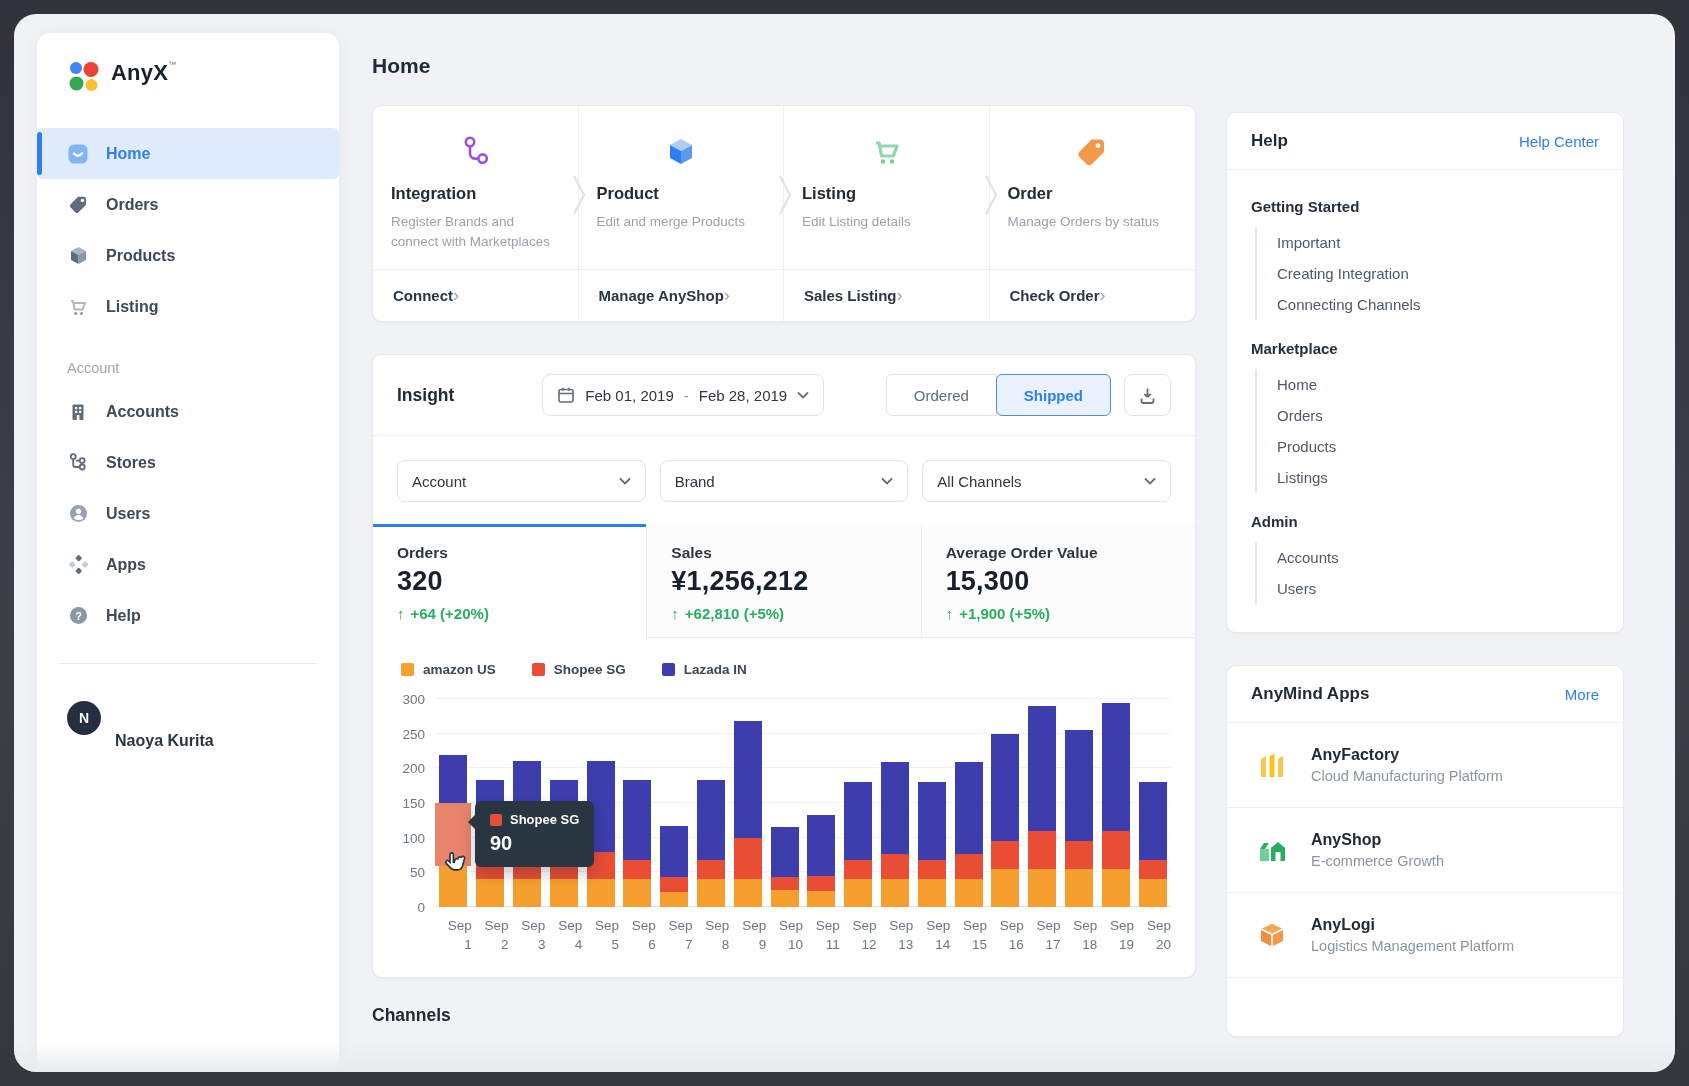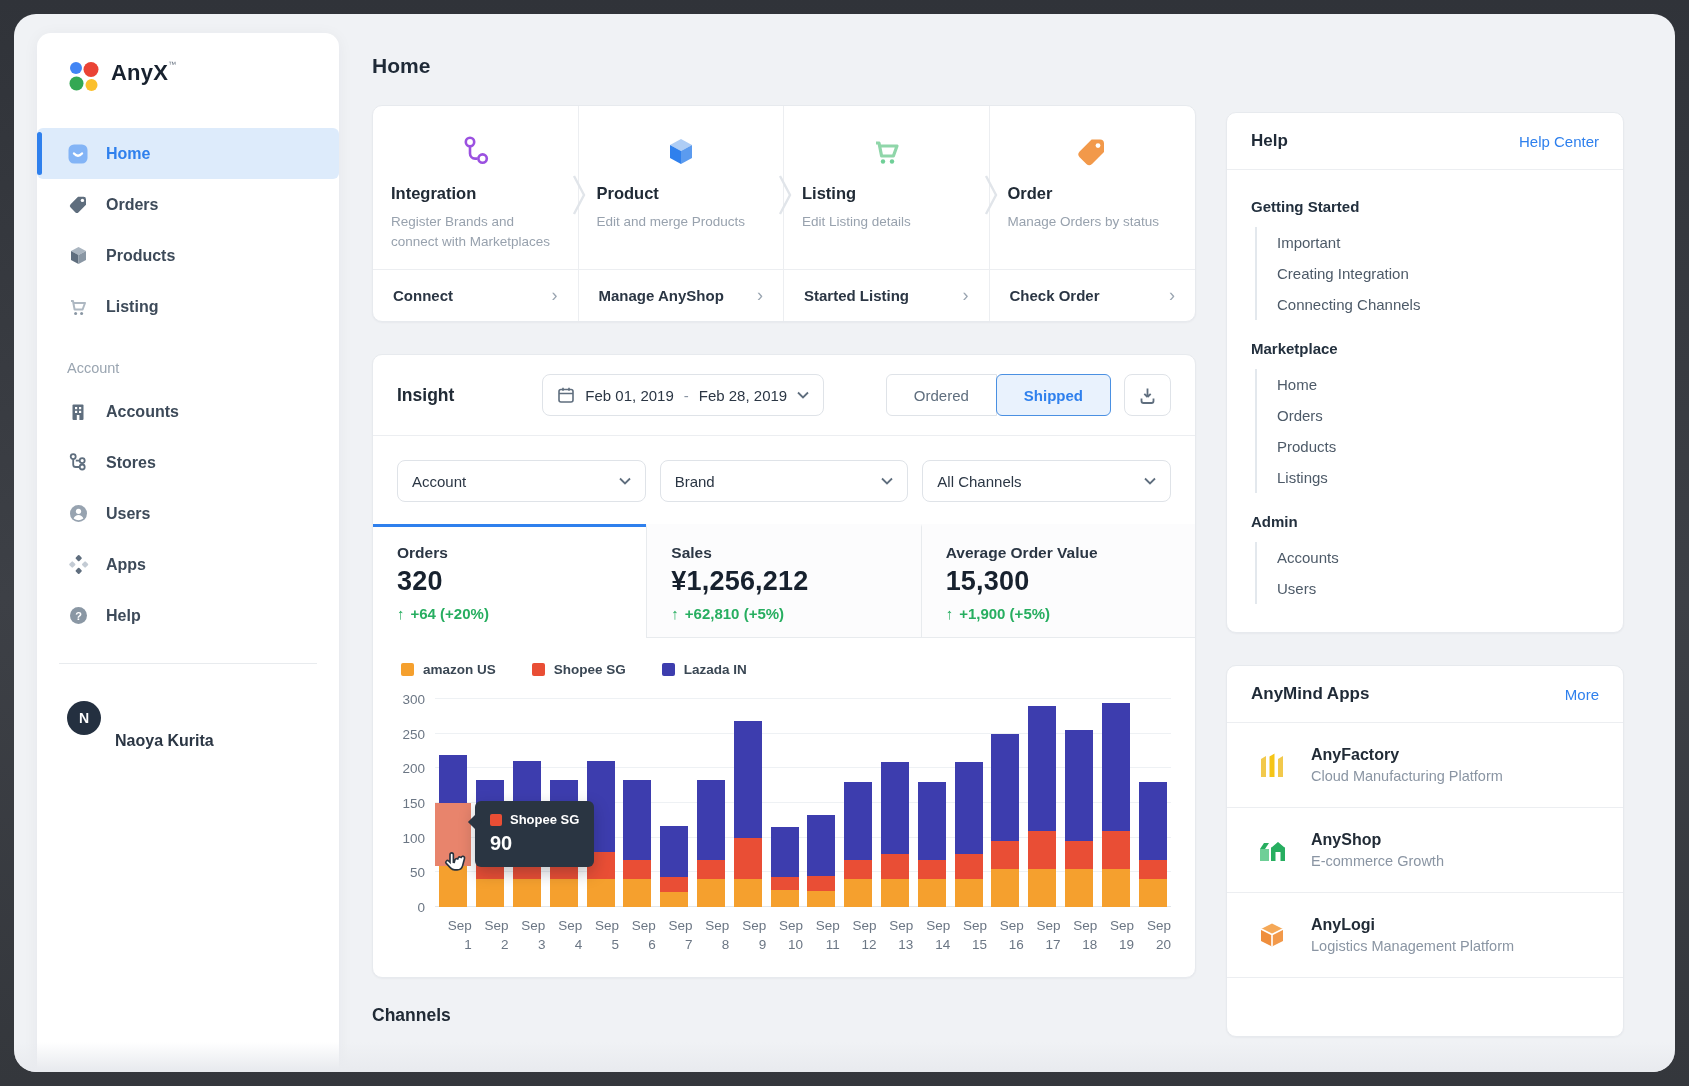--- a/index.html
+++ b/index.html
@@ -48,21 +48,21 @@
     box-shadow:0 1px 2px rgba(16,24,40,.04); }
   
   .workflow { margin-top:27px; position:relative; }
   .wf-grid { display:grid; grid-template-columns:repeat(4,1fr); }
   .wf-step { padding:26px 18px 18px; text-align:left; border-right:1px solid #eceef1; min-height:160px; }
   .wf-step:last-child { border-right:none; }
   .wf-icon { height:40px; display:flex; align-items:center; justify-content:center; }
   .wf-title { margin-top:12px; font-size:16.5px; font-weight:bold; color:#212b36; }
   .wf-desc { margin-top:9px; font-size:13.5px; line-height:1.45; color:#98a2ae; }
   .wf-actions { display:grid; grid-template-columns:repeat(4,1fr); border-top:1px solid #eceef1; }
-  .wf-action { display:flex; align-items:center; justify-content:space-between;
+  .wf-action { display:flex; align-items:center; 
     padding:15px 20px; border-right:1px solid #eceef1; cursor:pointer;
     font-size:15px; font-weight:bold; color:#2b3644; }
   .wf-action:last-child { border-right:none; }
   .chev { color:#9aa5b1; font-size:18px; font-weight:normal; }
   .flow-arrow { position:absolute; top:66px; width:16px; height:46px; transform:translateX(-8px); }
   .flow-arrow svg { display:block; }
   
   .insight { margin-top:32px; padding-bottom:22px; }
   .insight-header { display:flex; align-items:center; padding:19px 24px; border-bottom:1px solid #eceef1; }
   .insight-title { font-size:17.5px; font-weight:bold; color:#212b36; }
@@ -330,21 +330,21 @@
       <div class="wf-actions">
         <div class="wf-action">
             <span>Connect</span>
             <span class="chev">›</span>
           </div>
         <div class="wf-action">
             <span>Manage AnyShop</span>
             <span class="chev">›</span>
           </div>
         <div class="wf-action">
-            <span>Started Listing</span>
+            <span>Sales Listing</span>
             <span class="chev">›</span>
           </div>
         <div class="wf-action">
             <span>Check Order</span>
             <span class="chev">›</span>
           </div>
       </div>
     </div>
 
     <div class="card insight">

